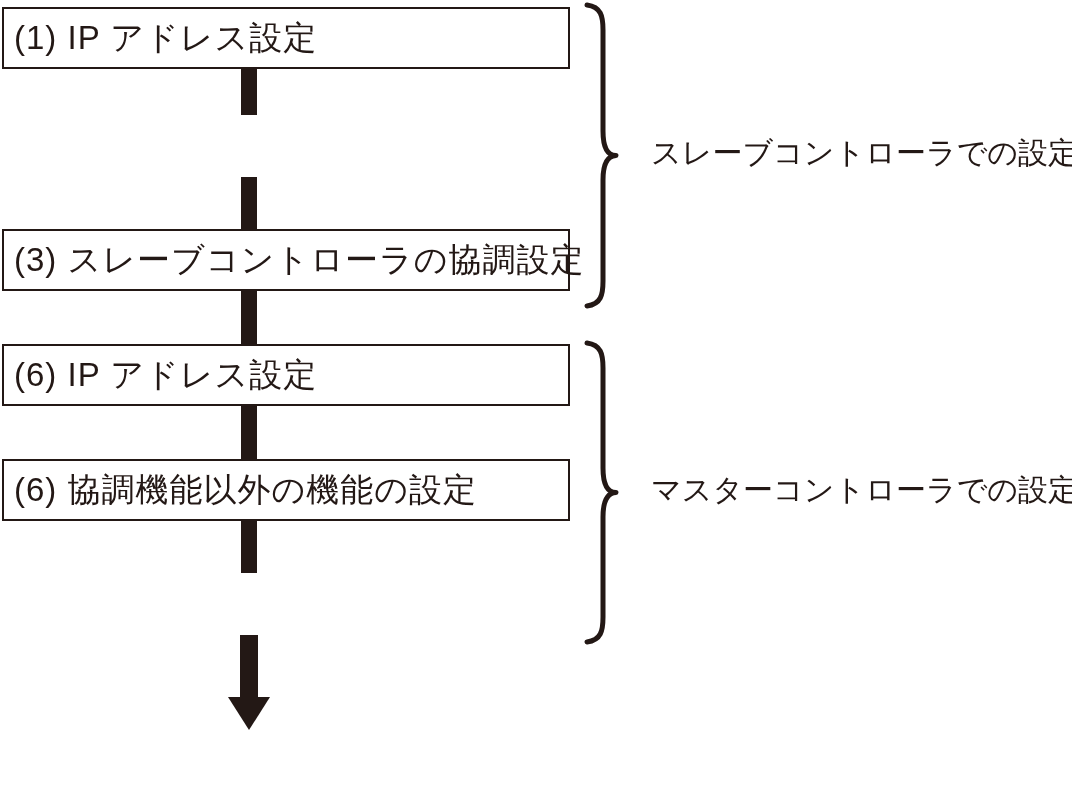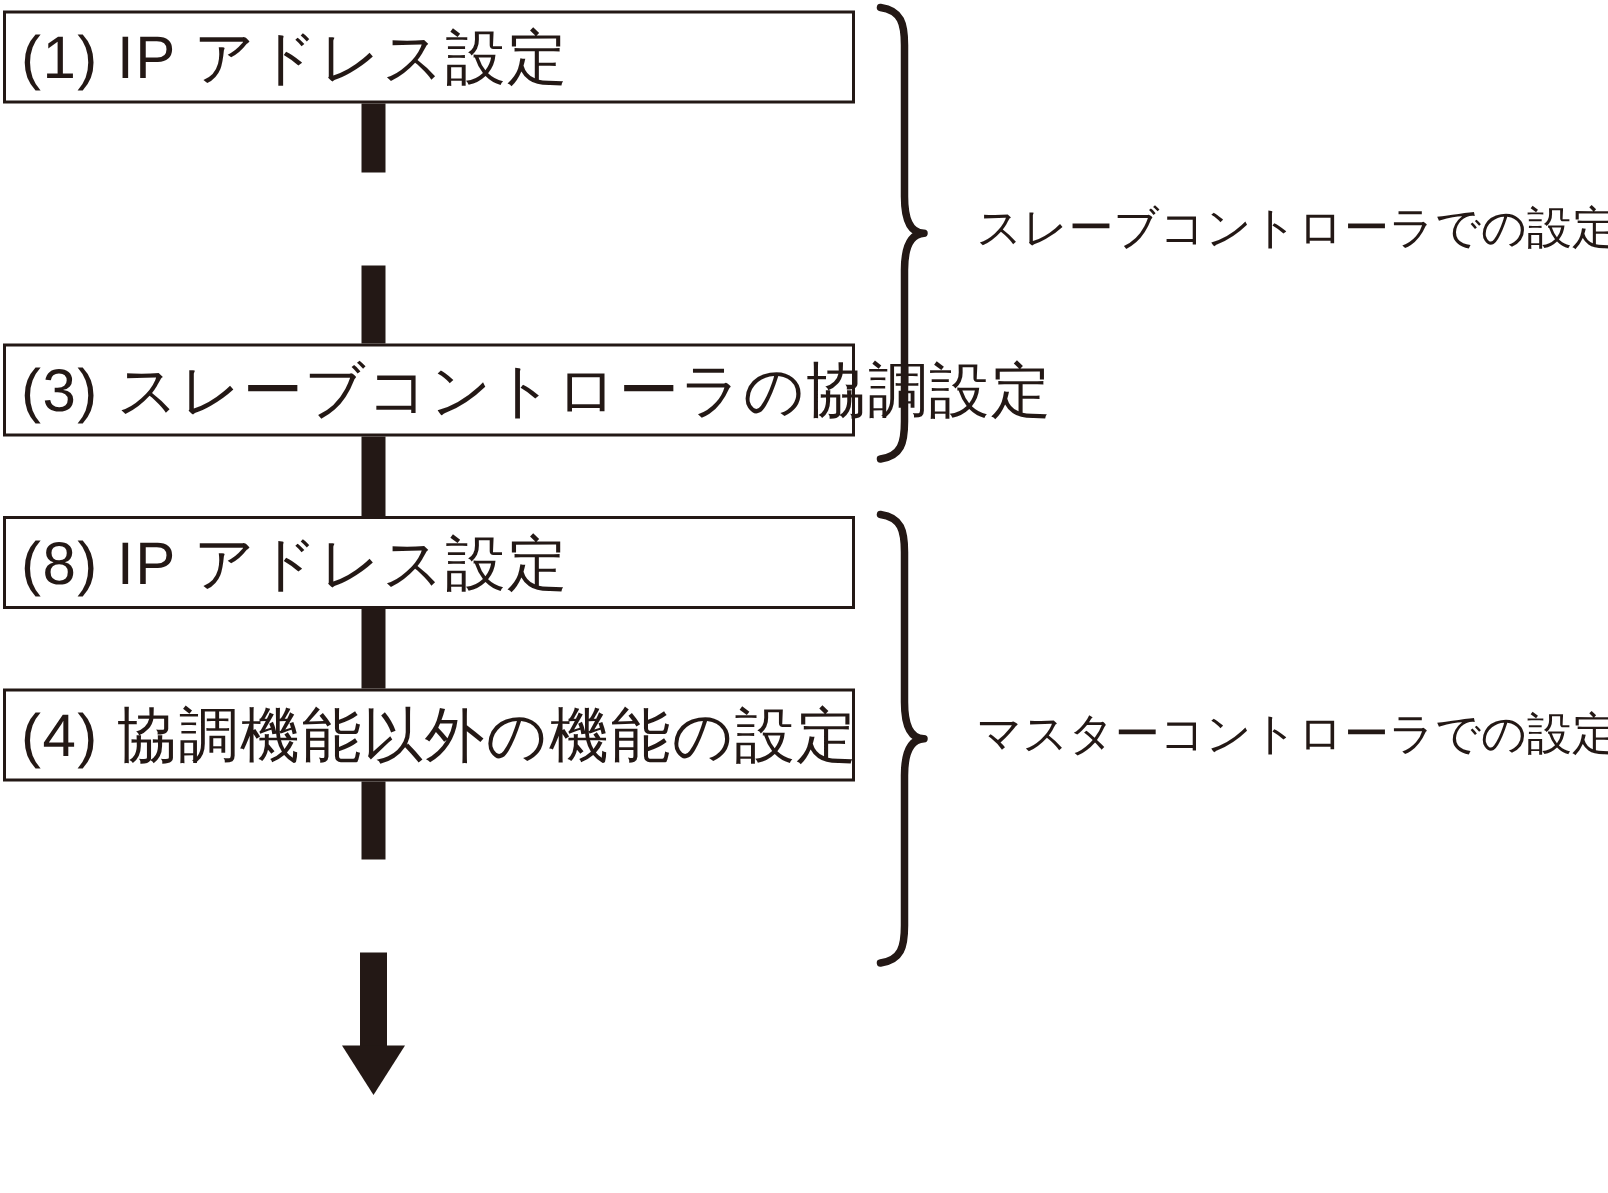--- a/index.html
+++ b/index.html
@@ -21,21 +21,21 @@
     left: 2px;
     width: 568px;
     height: 62px;
     border: 2px solid #231815;
     background: #ffffff;
     box-sizing: border-box;
     display: flex;
     align-items: center;
   }
   .steptext {
-    font-size: 40px;
+    font-size: 33px;
     letter-spacing: 1px;
     color: #231815;
     padding-left: 10px;
     white-space: nowrap;
   }
   .bar {
     position: absolute;
     left: 241px;
     width: 16px;
     background: #231815;
@@ -79,24 +79,24 @@
 
 <div class="canvas">
 
   <div class="stepbox" style="top:7px">
     <span class="steptext">(1) IP アドレス設定</span>
   </div>
   <div class="stepbox" style="top:229px">
     <span class="steptext">(3) スレーブコントローラの協調設定</span>
   </div>
   <div class="stepbox" style="top:344px">
-    <span class="steptext">(8) IP アドレス設定</span>
+    <span class="steptext">(6) IP アドレス設定</span>
   </div>
   <div class="stepbox" style="top:459px">
-    <span class="steptext">(4) 協調機能以外の機能の設定</span>
+    <span class="steptext">(6) 協調機能以外の機能の設定</span>
   </div>
 
   <div class="bar" style="top:69px;height:46px"></div>
   <div class="bar" style="top:177px;height:52px"></div>
   <div class="bar" style="top:291px;height:53px"></div>
   <div class="bar" style="top:406px;height:53px"></div>
   <div class="bar" style="top:521px;height:52px"></div>
 
   <div class="bar arrow-shaft" style="top:635px;height:63px"></div>
   <div class="arrow-head" style="top:697px"></div>

